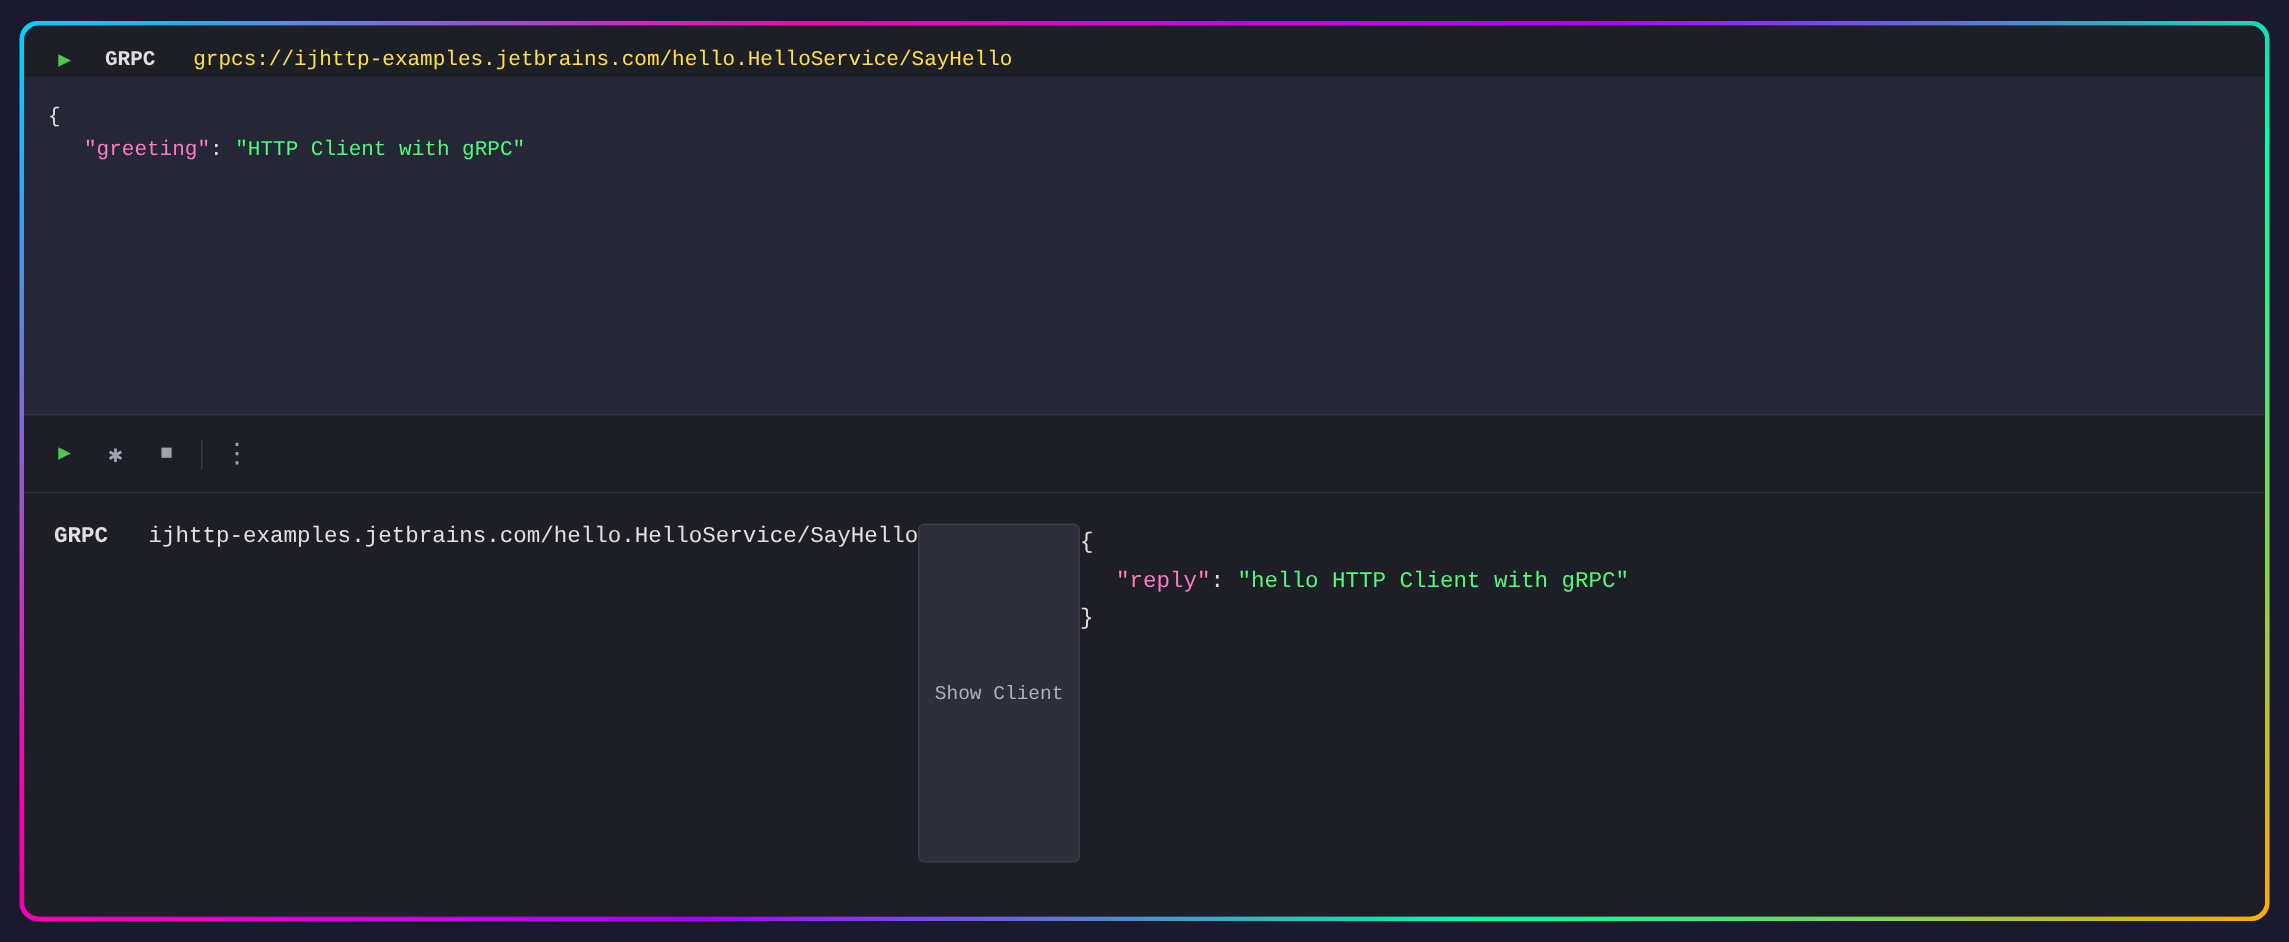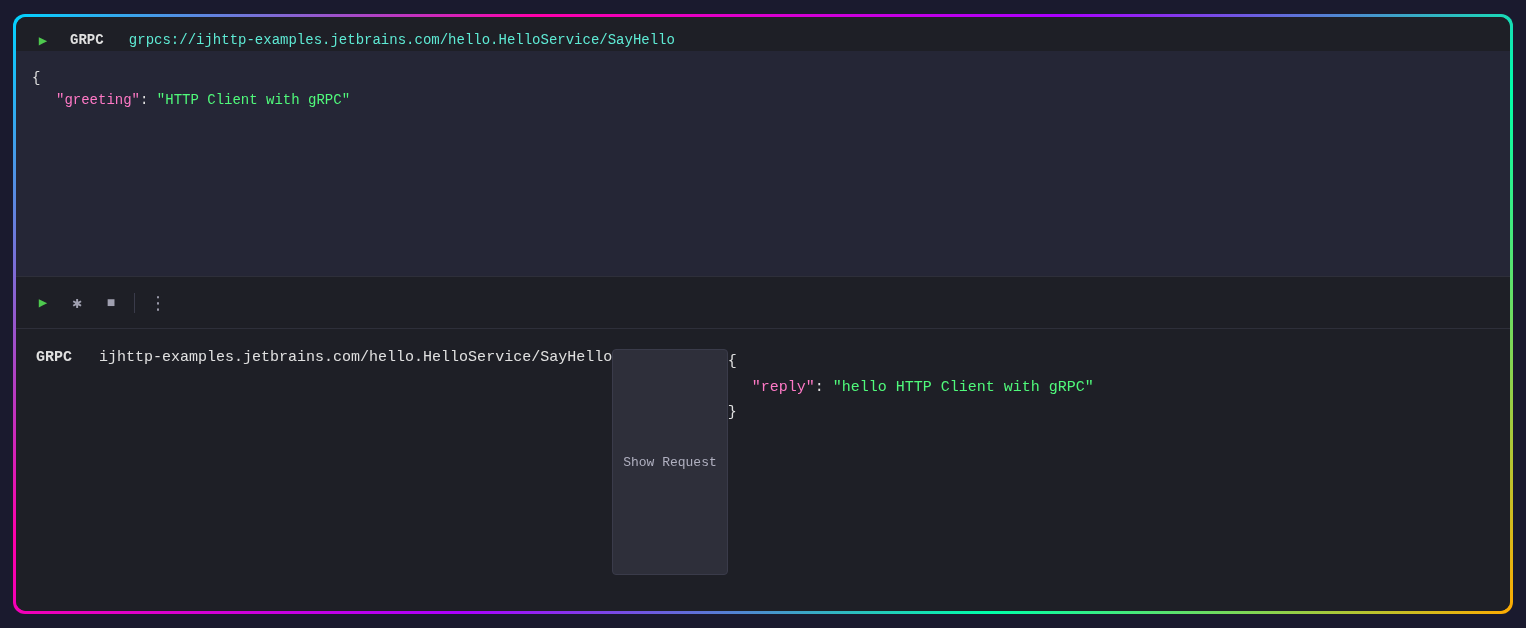--- a/index.html
+++ b/index.html
@@ -53,21 +53,21 @@
       font-size: 14px;
       color: #e0e0e0;
     }
 
     .grpc-label {
       color: #e0e0e0;
       font-weight: bold;
     }
 
     .grpc-url-path {
-      color: #5eead4;
+      color: #fde047;
     }
 
     .code-block {
       padding: 16px 0;
       font-family: 'Courier New', Courier, monospace;
       font-size: 14px;
       line-height: 1.6;
     }
 
     .code-brace {
@@ -231,21 +231,21 @@
       <div class="toolbar-divider"></div>
       <div class="toolbar-btn more" title="More options"></div>
     </div>
 
     <div class="bottom-panel">
       <div class="response-header">
         <span class="response-grpc-label">GRPC</span>
         <span>&nbsp;</span>
         <span>ijhttp-examples.jetbrains.com/hello.HelloService/SayHello</span>
       </div>
-      <button class="show-request-btn">Show Request</button>
+      <button class="show-request-btn">Show Client</button>
       <div class="response-body">
         <div>
           <span class="code-brace">{</span>
         </div>
         <div class="line-indent">
           <span class="code-key">"reply"</span><span class="code-colon">: </span><span class="code-value">"hello HTTP Client with gRPC"</span>
         </div>
         <div>
           <span class="code-brace">}</span>
         </div>

